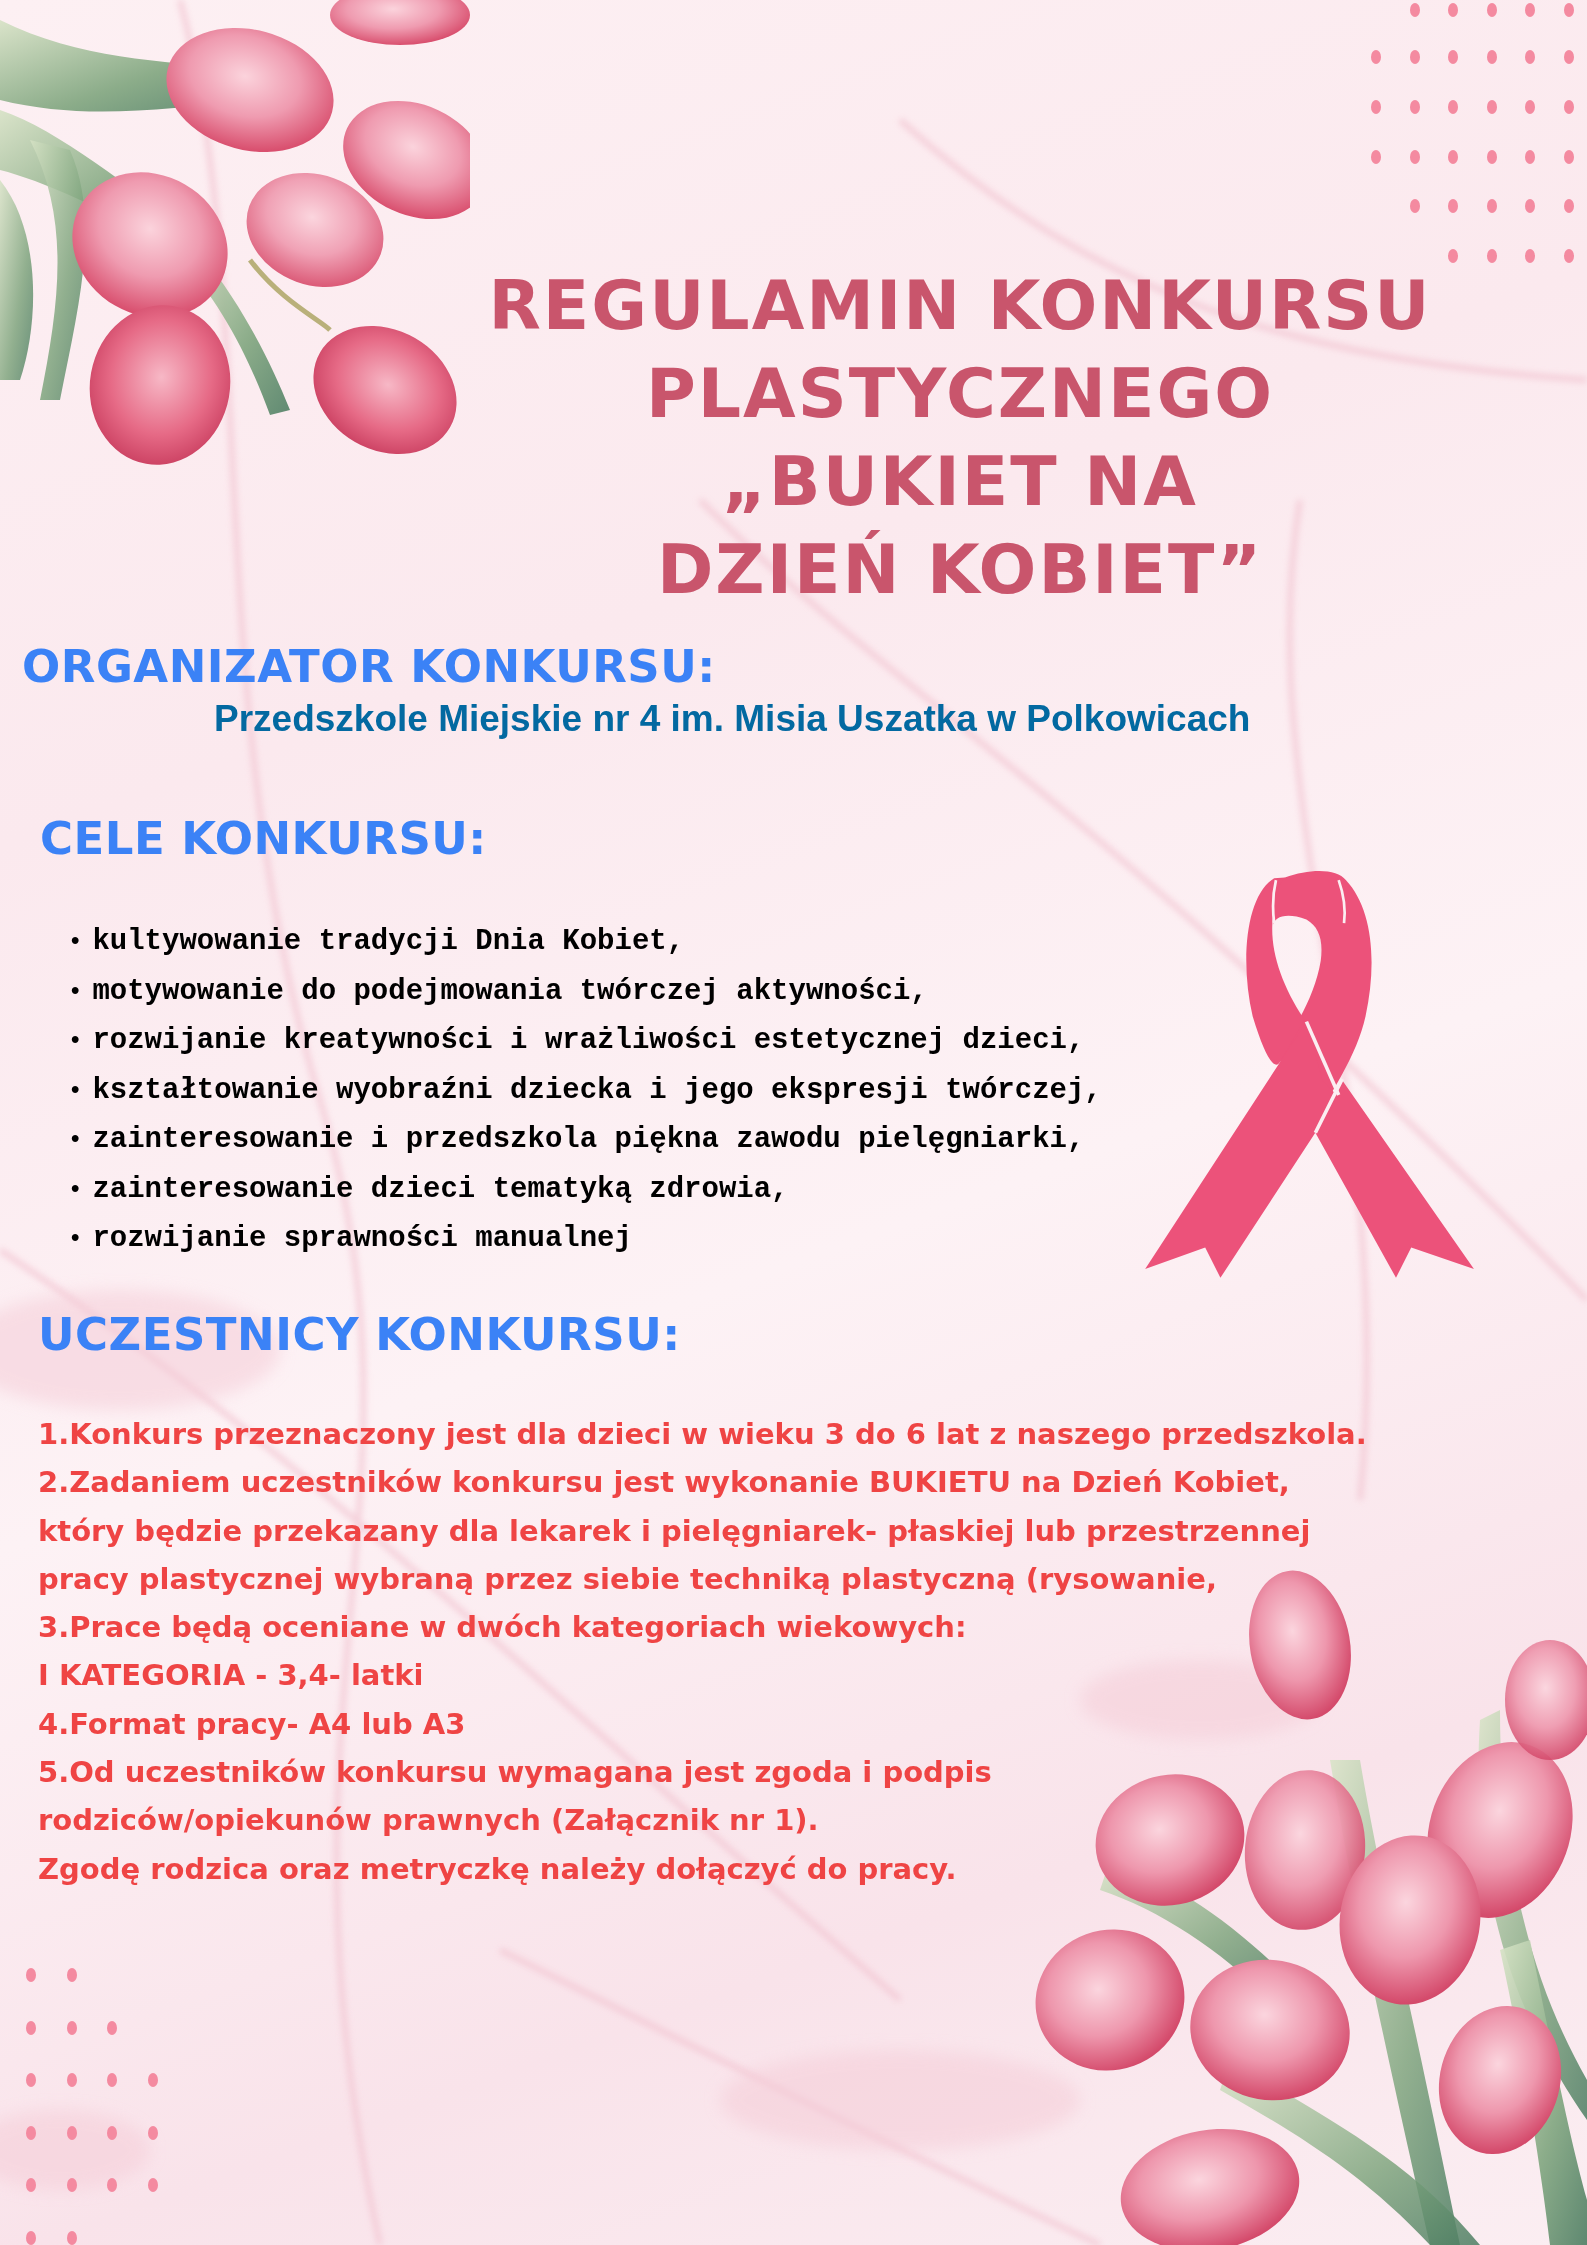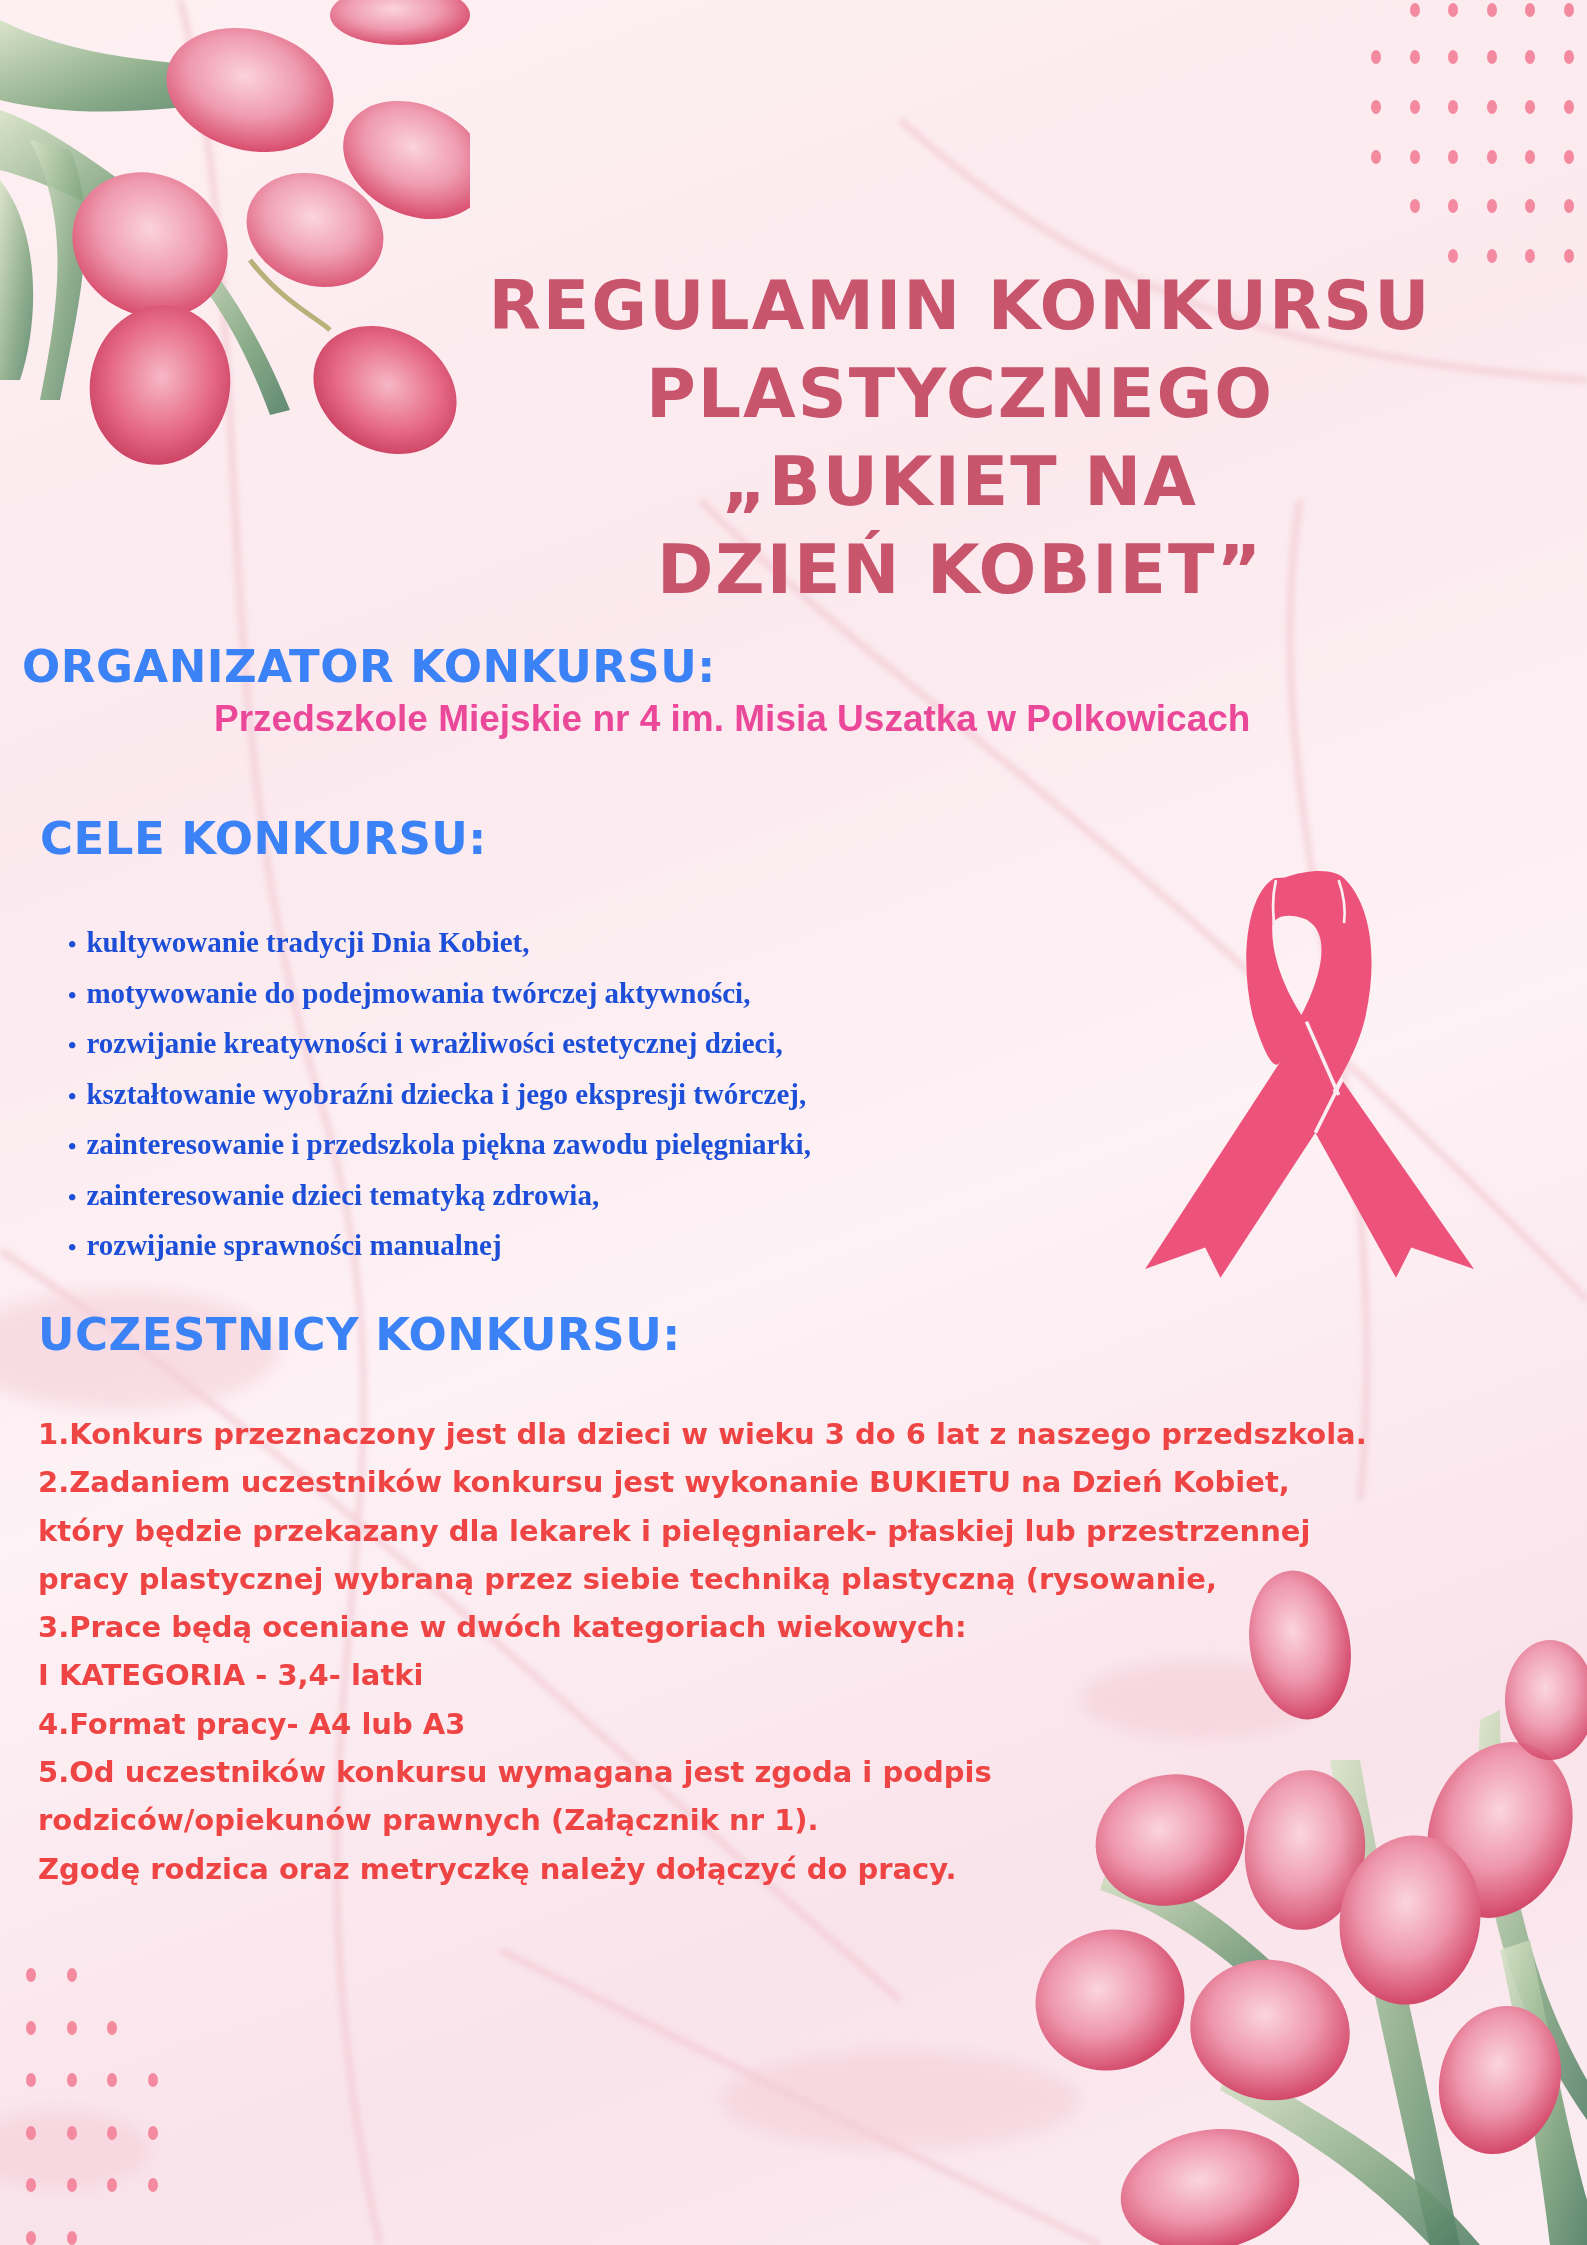--- a/index.html
+++ b/index.html
@@ -15,27 +15,27 @@
     position:absolute; left:400px; top:262px; width:1120px; text-align:center;
     color:#c9556c; font-family:"DejaVu Sans", sans-serif; font-weight:bold;
     font-size:68px; line-height:88px; letter-spacing:2px;
   }
   .title div { white-space:nowrap;text-align:center; }
   .h2 {
     position:absolute; color:#3b82f6; font-family:"DejaVu Sans", sans-serif; font-weight:bold;
     font-size:45px; letter-spacing:0.5px; white-space:nowrap;
   }
   .org-name {
-    position:absolute; left:214px; top:698px; font-size:37px; font-weight:bold; color:#ec4899;
+    position:absolute; left:214px; top:698px; font-size:37px; font-weight:bold; color:#0369a1;
     font-family:"Liberation Sans", sans-serif; white-space:nowrap;text-align:right;
   }
   .goals { position:absolute; left:68px; top:918px; margin:0; padding:0; list-style:none; }
   .goals li {
-    font-size:29px; font-weight:bold; color:#1d4ed8; line-height:48.5px; white-space:nowrap;
-    font-family:Liberation Serif, serif;
+    font-size:29px; font-weight:bold; color:#000000; line-height:48.5px; white-space:nowrap;
+    font-family:Liberation Mono, monospace;
   }
   .goals li::before { content:"•"; margin-right:10px; font-size:24px; }
   .rules { position:absolute; left:38px; top:1410px; }
   .rules div {
     font-size:29px; font-weight:bold; color:#ef4444; line-height:48.3px; white-space:nowrap;
     font-family:"DejaVu Sans", sans-serif;
   }
   .ribbon { position:absolute; left:1120px; top:855px; width:380px; height:430px; }
   .tulips-tl { position:absolute; left:0; top:0; width:470px; height:470px; }
   .tulips-br { position:absolute; left:1030px; top:1560px; width:557px; height:685px; }

